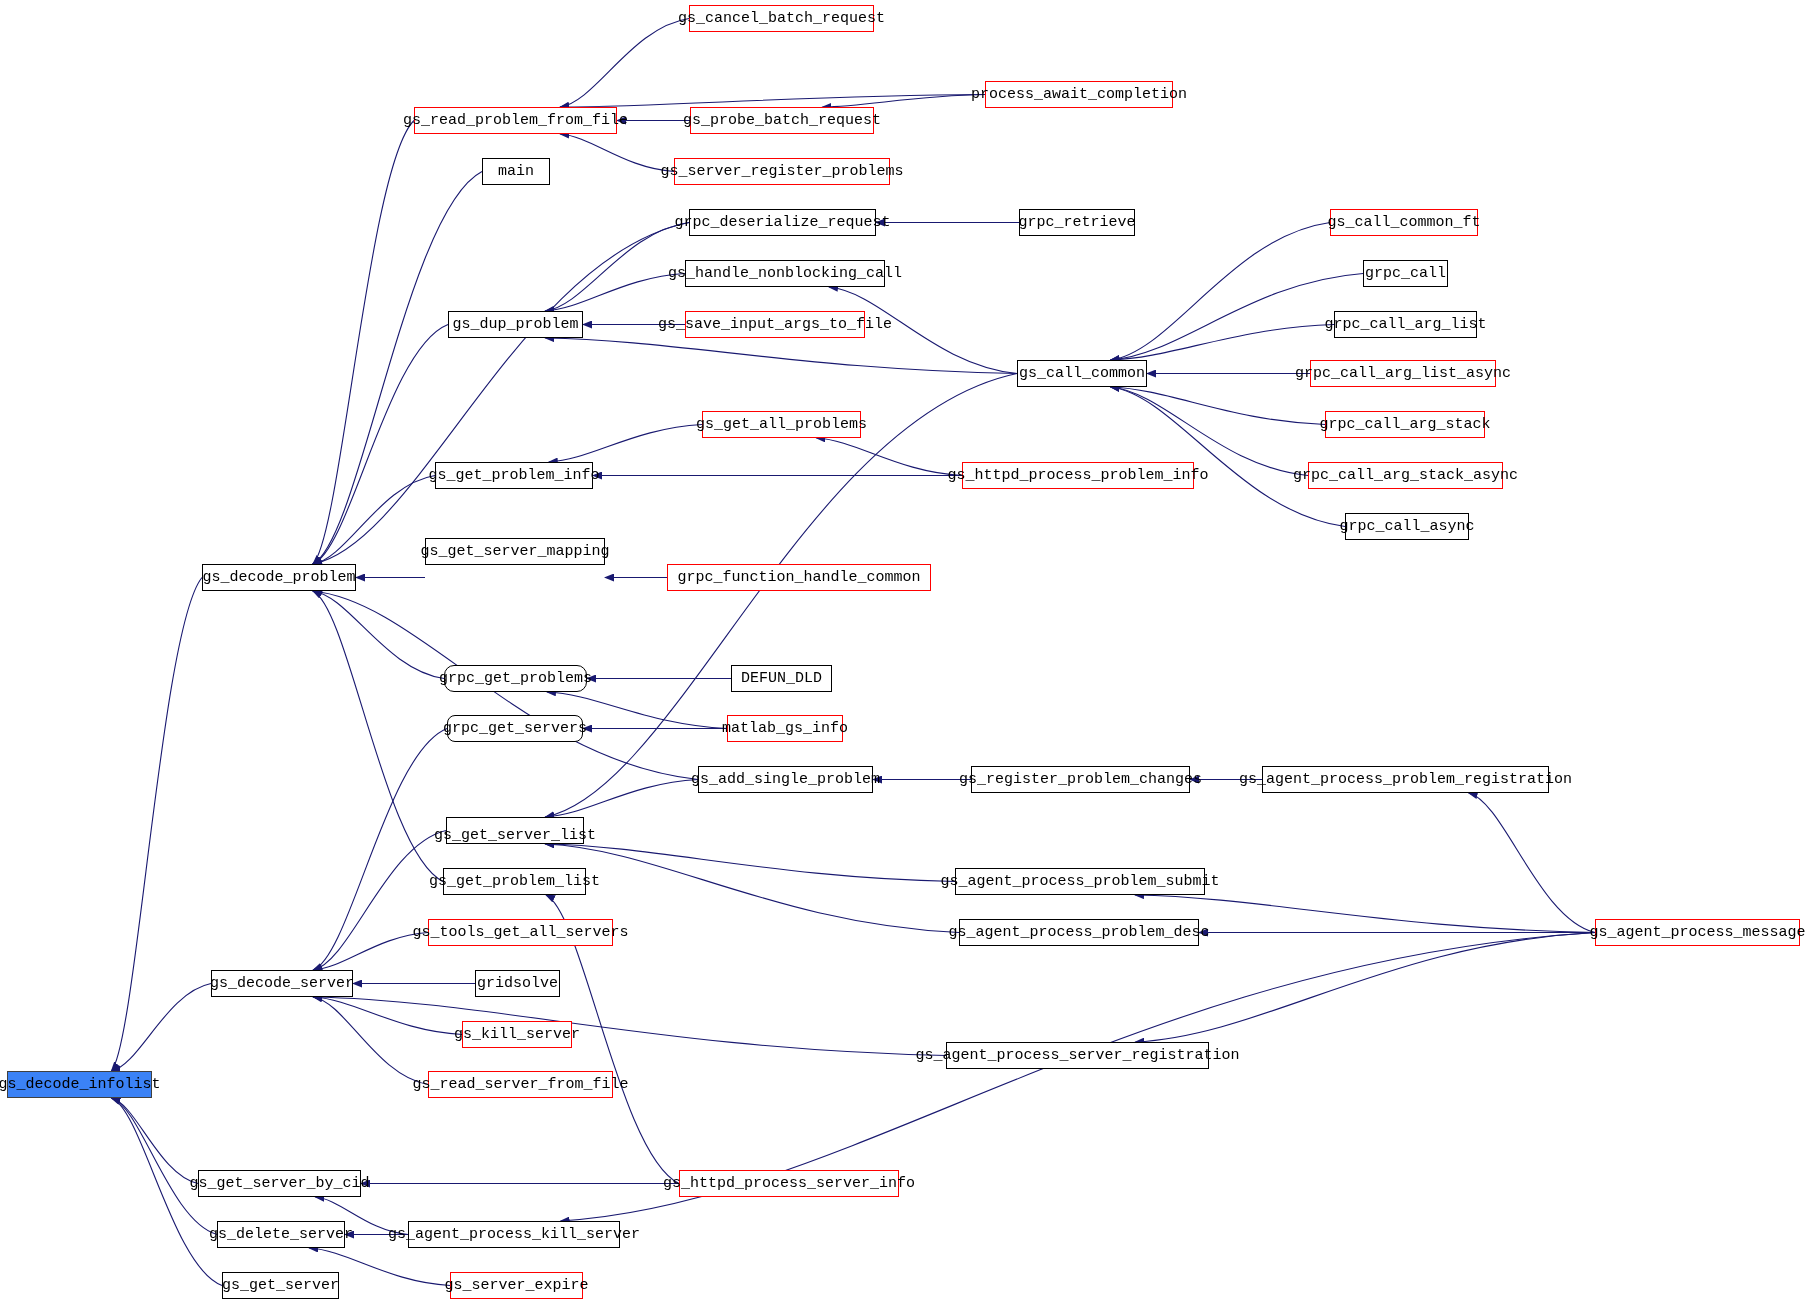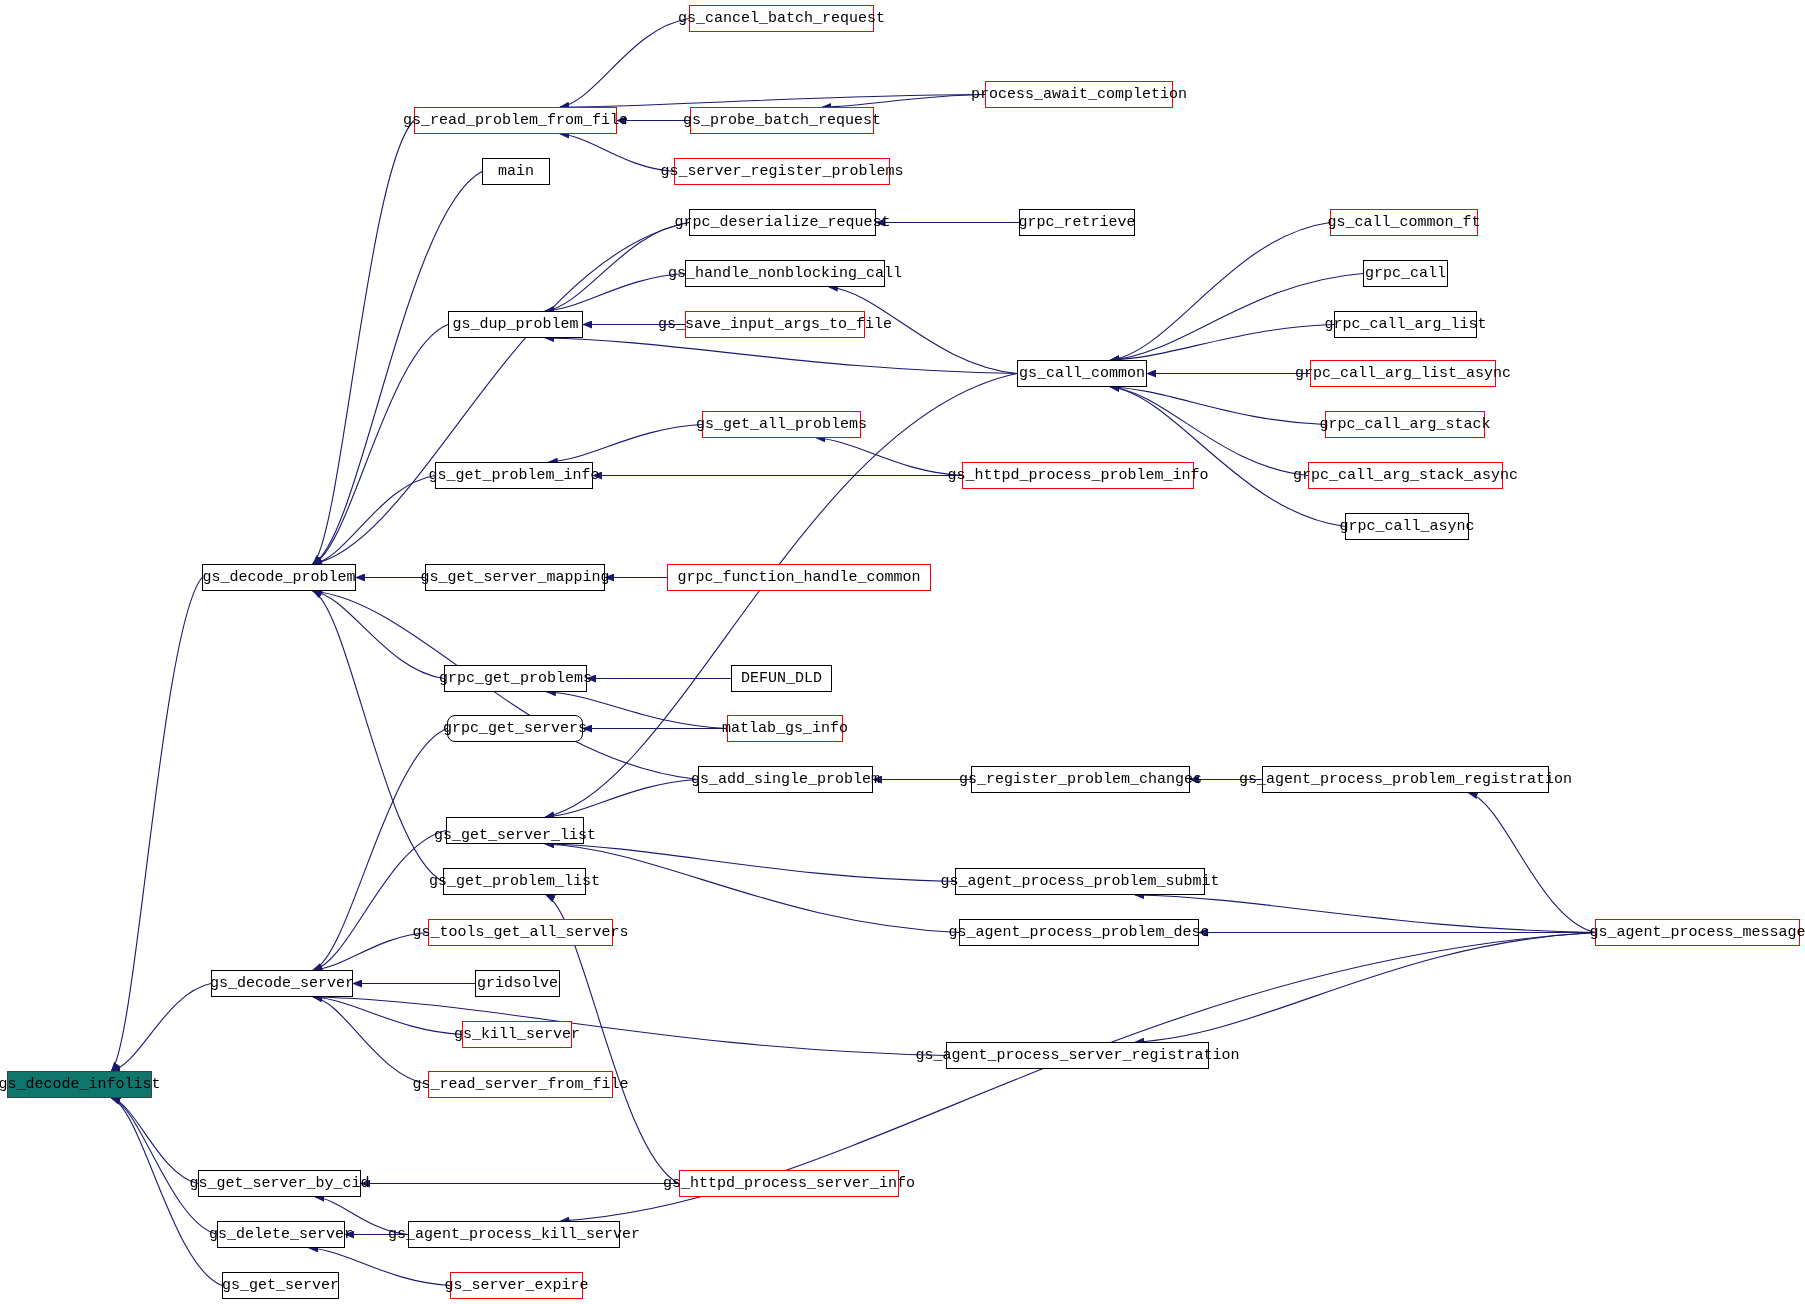--- a/index.html
+++ b/index.html
@@ -22,21 +22,21 @@
     font-size:15px;
     line-height:1;
     display:flex;
     align-items:center;
     justify-content:center;
     white-space:nowrap;
     height:27px;
     cursor:pointer;
   }
   .node.red{border-color:#ff0000;}
-  .node.current{background:#0f766e;border-color:#404040;}
+  .node.current{background:#3b82f6;border-color:#404040;}
   .node span{pointer-events:none;display:block;padding:0 9px;}
 </style>
 </head>
 <body>
 
 <div id="canvas">
   <svg id="edges" xmlns="http://www.w3.org/2000/svg">
     <defs>
       <marker id="ah" markerWidth="10" markerHeight="8" refX="9" refY="4" orient="auto" markerUnits="userSpaceOnUse">
         <path d="M0,0 L10,4 L0,8 z" fill="#191970"></path>
@@ -170,27 +170,27 @@
       </div>
       <div class="node red" style="left: 1308px; top: 462px; width: 195px;">
         <span>grpc_call_arg_stack_async</span>
       </div>
       <div class="node" style="left: 1345px; top: 513px; width: 124px;">
         <span>grpc_call_async</span>
       </div>
       <div class="node" style="left: 202px; top: 564px; width: 154px;">
         <span>gs_decode_problem</span>
       </div>
-      <div class="node" style="left: 425px; top: 564px; width: 180px;">
+      <div class="node" style="left: 425px; top: 538px; width: 180px;">
         <span>gs_get_server_mapping</span>
       </div>
       <div class="node red" style="left: 667px; top: 564px; width: 264px;">
         <span>grpc_function_handle_common</span>
       </div>
-      <div class="node" style="left: 444px; top: 665px; width: 143px;">
+      <div class="node" style="left: 444px; top: 665px; width: 143px; border-radius: 10px;">
         <span>grpc_get_problems</span>
       </div>
       <div class="node" style="left: 731px; top: 665px; width: 101px;">
         <span>DEFUN_DLD</span>
       </div>
       <div class="node" style="left: 447px; top: 715px; width: 136px; border-radius: 8px;">
         <span>grpc_get_servers</span>
       </div>
       <div class="node red" style="left: 727px; top: 715px; width: 116px;">
         <span>matlab_gs_info</span>

